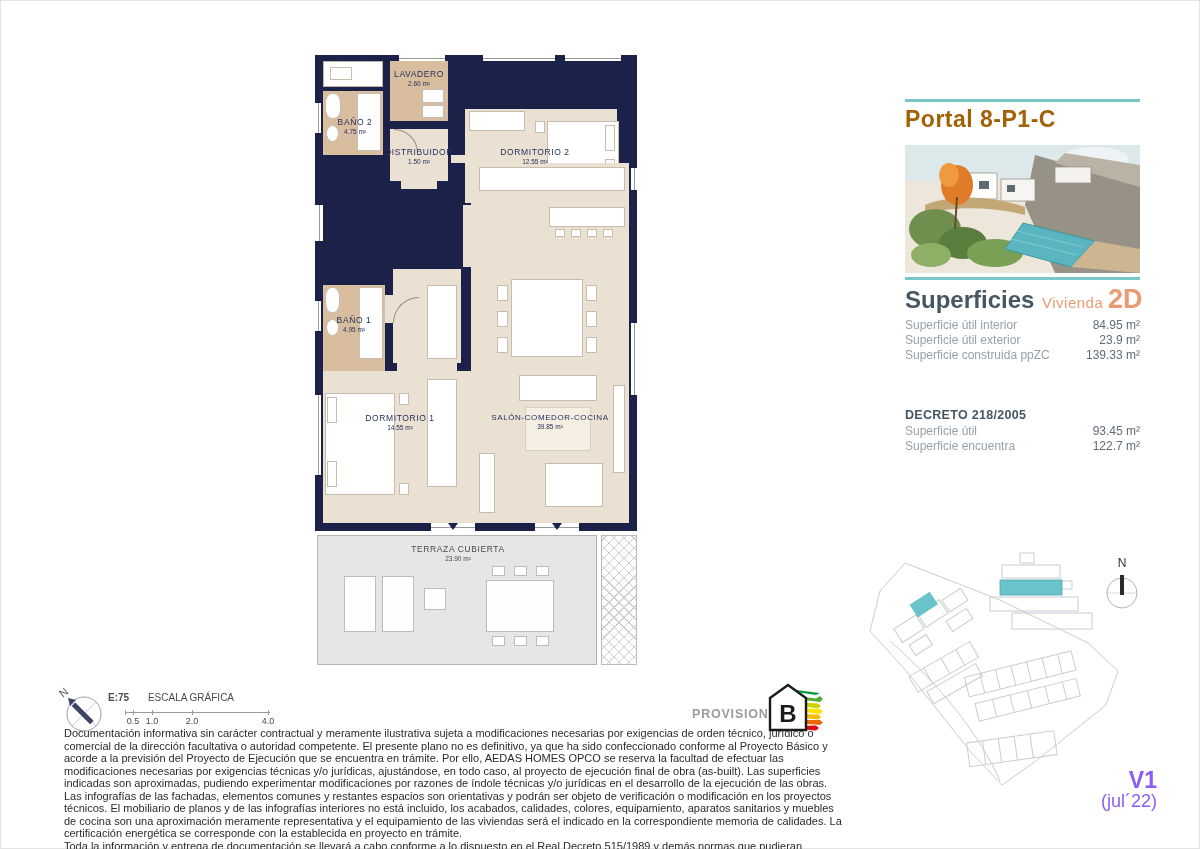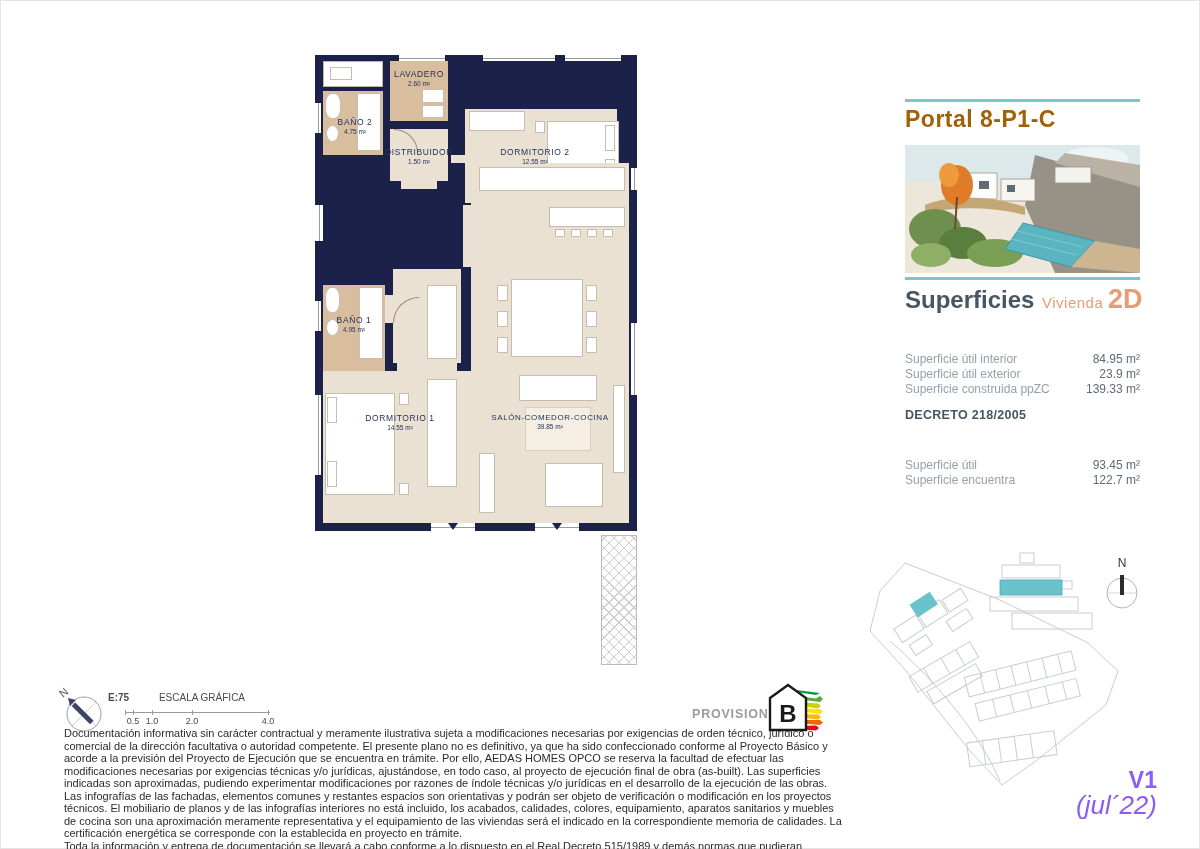--- a/index.html
+++ b/index.html
@@ -31,35 +31,35 @@
          border:1px solid #bcbcba;box-sizing:border-box;}
   .tri{position:absolute;width:0;height:0;border-left:5px solid transparent;
        border-right:5px solid transparent;border-top:7px solid #1b2148;}
   
   .rule{position:absolute;height:3px;background:#79c7c7;}
   .portal-title{position:absolute;left:905px;top:106px;font-size:23px;font-weight:700;color:#a16207;letter-spacing:.5px;}
   .render{position:absolute;left:905px;top:145px;width:235px;height:128px;overflow:hidden;}
   .sup-head{position:absolute;left:905px;top:286px;font-size:24px;font-weight:700;color:#475663;}
   .viv{position:absolute;top:294px;font-size:15px;color:#eb9b72;letter-spacing:.5px;}
   .viv2d{position:absolute;top:284px;font-size:27px;font-weight:700;color:#eb9b72;}
-  .srow{position:absolute;left:905px;width:235px;display:flex;justify-content:space-between;font-size:12px;margin-top:34px;}
+  .srow{position:absolute;left:905px;width:235px;display:flex;justify-content:space-between;font-size:12px;}
   .srow .lab{color:#95a1ab;}
   .srow .val{color:#5f6b75;}
   .dec-head{position:absolute;left:905px;top:408px;font-size:12.5px;font-weight:700;color:#475663;letter-spacing:.3px;}
   
   .scalebox{position:absolute;left:108px;top:692px;font-size:10px;color:#4a4a4a;}
   .scalebar{position:absolute;left:125px;top:712px;width:145px;height:1px;background:#9a9a9a;}
   .tick{position:absolute;top:-2px;width:1px;height:5px;background:#9a9a9a;}
   .ticklab{position:absolute;top:4px;transform:translateX(-50%);font-size:9px;color:#4a4a4a;}
   .provisional{position:absolute;left:692px;top:707px;font-size:12.5px;font-weight:700;color:#9b9b9b;letter-spacing:.8px;}
   .disclaimer{position:absolute;left:64px;top:727px;width:780px;font-size:11px;line-height:1.14;color:#2b2b2b;}
   .disclaimer p{margin:0;}
   .version{position:absolute;right:43px;top:768px;text-align:right;color:#8b5cf6;font-weight:700;line-height:1.05;}
   .version .v1{font-size:23px;}
-  .version .vd{font-size:26px;font-weight:400;font-style:italic;}
+  .version .vd{font-size:18px;font-weight:400;}
 </style>
 </head>
 <body>
 
 <div class="page">
 
   <div class="plan">
     <div class="interior">
 
       <div class="room white-room" style="left:8px;top:6px;width:60px;height:26px;">
@@ -172,20 +172,36 @@
       <div class="win v" style="left:0;top:48px;width:6px;height:30px;"></div>
       <div class="win v" style="left:0;top:150px;width:8px;height:36px;"></div>
       <div class="win v" style="left:0;top:246px;width:6px;height:30px;"></div>
       <div class="win v" style="left:0;top:340px;width:6px;height:80px;"></div>
       <div class="win v" style="left:316px;top:113px;width:6px;height:22px;"></div>
       <div class="win v" style="left:316px;top:268px;width:6px;height:72px;"></div>
       <div class="win h" style="left:116px;top:468px;width:44px;height:8px;"></div>
       <div class="win h" style="left:220px;top:468px;width:44px;height:8px;"></div>
     </div>
 
+    <div class="terrace">
+      <div class="rlabel" style="left:70px;top:8px;width:140px;color:#4a4a4a;">
+        <span class="rname">TERRAZA CUBIERTA</span>
+        <span class="rarea">23.90 m²</span>
+      </div>
+      <div class="fo" style="left:26px;top:40px;width:32px;height:56px;"></div>
+      <div class="fo" style="left:64px;top:40px;width:32px;height:56px;"></div>
+      <div class="fo" style="left:106px;top:52px;width:22px;height:22px;"></div>
+      <div class="fo" style="left:168px;top:44px;width:68px;height:52px;"></div>
+      <div class="fo" style="left:174px;top:30px;width:13px;height:10px;"></div>
+      <div class="fo" style="left:196px;top:30px;width:13px;height:10px;"></div>
+      <div class="fo" style="left:218px;top:30px;width:13px;height:10px;"></div>
+      <div class="fo" style="left:174px;top:100px;width:13px;height:10px;"></div>
+      <div class="fo" style="left:196px;top:100px;width:13px;height:10px;"></div>
+      <div class="fo" style="left:218px;top:100px;width:13px;height:10px;"></div>
+    </div>
     <div class="hatch"></div>
 
     <div class="tri" style="left:133px;top:468px;"></div>
     <div class="tri" style="left:237px;top:468px;"></div>
   </div>
 
   <div class="rule" style="left:905px;top:99px;width:235px;"></div>
   <div class="portal-title">Portal 8-P1-C</div>
 
   <div class="render">
@@ -317,21 +333,21 @@
       <circle cx="28" cy="28" r="17" stroke="#9aa0a4" fill="none" stroke-width="1"></circle>
       <line x1="16" y1="16" x2="40" y2="40" stroke="#c4c8cb" stroke-width="0.8"></line>
       <line x1="40" y1="16" x2="16" y2="40" stroke="#c4c8cb" stroke-width="0.8"></line>
       <rect x="14" y="25" width="26" height="5" fill="#3c4566" transform="rotate(45 27 27)"></rect>
       <polygon points="12,12 20,14 14,20" fill="#3c4566"></polygon>
       <text x="7" y="12" font-size="11" fill="#555" transform="rotate(-40 7 12)" font-family="Liberation Sans, sans-serif">N</text>
     </svg>
   </div>
 
   <div class="scalebox">
-    <span style="font-weight:700;margin-right:27px;">E:75</span>
+    <span style="font-weight:700;margin-right:16px;">E:75</span>
     <span>ESCALA GRÁFICA</span>
   </div>
   <div class="scalebar">
     <div class="tick" style="left:0;"></div>
     <div class="tick" style="left:8px;"></div>
     <div class="tick" style="left:27px;"></div>
     <div class="tick" style="left:67px;"></div>
     <div class="tick" style="left:143px;"></div>
     <div class="ticklab" style="left:8px;">0.5</div>
     <div class="ticklab" style="left:27px;">1.0</div>

